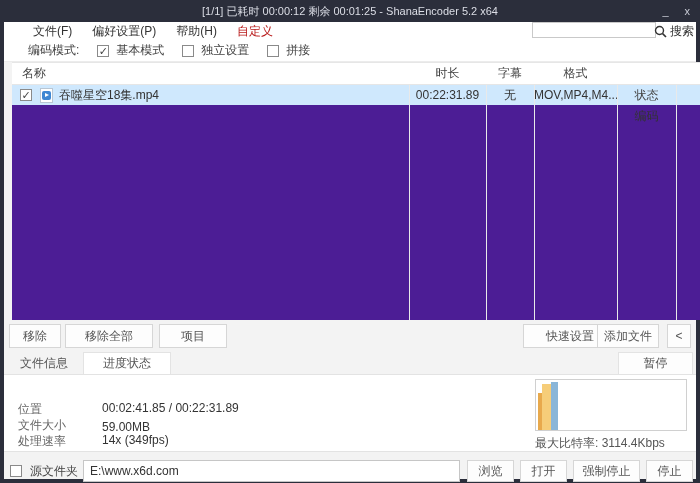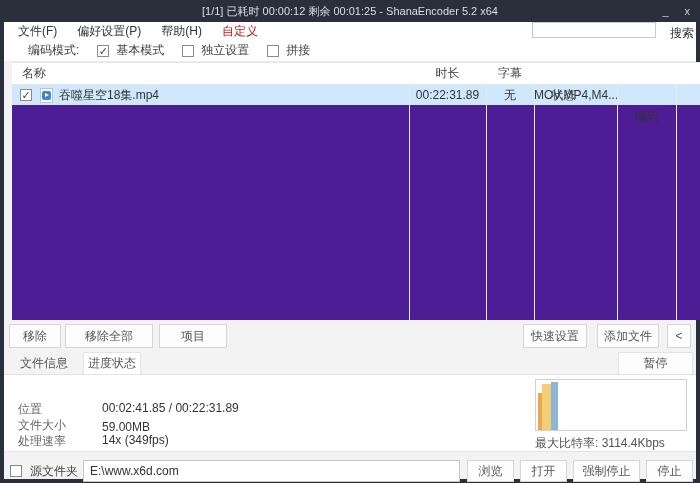--- a/index.html
+++ b/index.html
@@ -9,25 +9,25 @@
 
   
   .titlebar { position:absolute; left:0; top:0; width:700px; height:22px; background:#2b2e3b; color:#dcdee6; font-size:11px; display:flex; align-items:center; justify-content:center; }
   .win-controls { position:absolute; right:8px; top:0; height:22px; display:flex; align-items:center; gap:12px; color:#c9ccd6; font-size:11px; }
   .win-btn { cursor:default; padding:0 2px; }
 
   
   .client { position:absolute; left:4px; top:22px; width:692px; height:457px; background:#f3f3f3; }
 
   
-  .menubar { position:absolute; left:0; top:0; width:692px; height:18px; background:#fff; display:flex; align-items:center; padding-left:4px; }
+  .menubar { position:absolute; left:0; top:0; width:692px; height:18px; background:#fff; display:flex; align-items:center; padding-left:19px; }
   .menu-item { padding:0 10px; color:#333; }
   .menu-item.accent { color:#b91c1c; }
   .menu-search { position:absolute; right:40px; top:0; width:124px; height:16px; border:1px solid #c9c9c9; background:#fff; font-size:11px; padding:0 4px; font-family:"Liberation Sans", sans-serif; }
-  .search-zone { position:absolute; right:2px; top:0; height:18px; display:flex; align-items:center; gap:3px; color:#333;flex-direction:column; }
+  .search-zone { position:absolute; right:2px; top:0; height:18px; display:flex; align-items:center; gap:3px; color:#333; }
 
   
   .modebar { position:absolute; left:0; top:18px; width:692px; height:22px; background:#fff; display:flex; align-items:center; border-bottom:1px solid #ececec; }
   .modebar .lbl { margin-left:24px; color:#444; }
   .chk-group { display:flex; align-items:center; margin-left:18px; }
   .chk { width:12px; height:12px; border:1px solid #8a8a8a; background:#fff; display:inline-flex; align-items:center; justify-content:center; font-size:11px; color:#444; line-height:10px; }
   .chk-label { margin-left:7px; color:#444; }
 
   
   .table { position:absolute; left:8px; top:40px; width:692px; height:258px; background:#4c1d95; }
@@ -122,20 +122,21 @@
     <div class="table">
       <div class="vline" style="left:397px"></div>
       <div class="vline" style="left:474px"></div>
       <div class="vline" style="left:522px"></div>
       <div class="vline" style="left:605px"></div>
       <div class="vline" style="left:664px"></div>
       <div class="thead">
         <div class="col-name">名称</div>
         <div class="col-dur">时长</div>
         <div class="col-sub">字幕</div>
+        <div class="col-fmt">格式</div>
         <div class="col-st">状态</div>
       </div>
       <div class="tbody">
         <div class="trow">
           <div class="name-cell">
             <span class="chk">✓</span>
             <span class="file-icon">
                 <span class="play"></span>
               </span>
             <span>吞噬星空18集.mp4</span>
@@ -145,28 +146,28 @@
           <div class="col-fmt">MOV,MP4,M4...</div>
           <div class="col-st">编码</div>
         </div>
       </div>
     </div>
 
     <div class="actions">
       <div class="btn" style="left:5px; width:52px;">移除</div>
       <div class="btn" style="left:61px; width:88px;">移除全部</div>
       <div class="btn" style="left:155px; width:68px;">项目</div>
-      <div class="btn" style="left:519px; width:64px;">快速设置</div>
+      <div class="btn" style="left:519px; width:94px;">快速设置</div>
       <div class="btn" style="left:593px; width:62px;">添加文件</div>
       <div class="btn" style="left:663px; width:24px;">&lt;</div>
     </div>
 
     <div class="tabrow">
       <div class="tab" style="left:6px; width:68px;">文件信息</div>
-      <div class="tab active" style="left:79px; width:58px;">进度状态</div>
+      <div class="tab active" style="left:79px; width:88px;">进度状态</div>
       <div class="pause-btn">暂停</div>
     </div>
 
     <div class="panel">
       <div class="field" style="top:26px;">
         <span class="flabel">位置</span>
         <span class="fvalue">00:02:41.85 / 00:22:31.89</span>
       </div>
       <div class="field" style="top:42px;align-items:flex-end;">
         <span class="flabel">文件大小</span>

